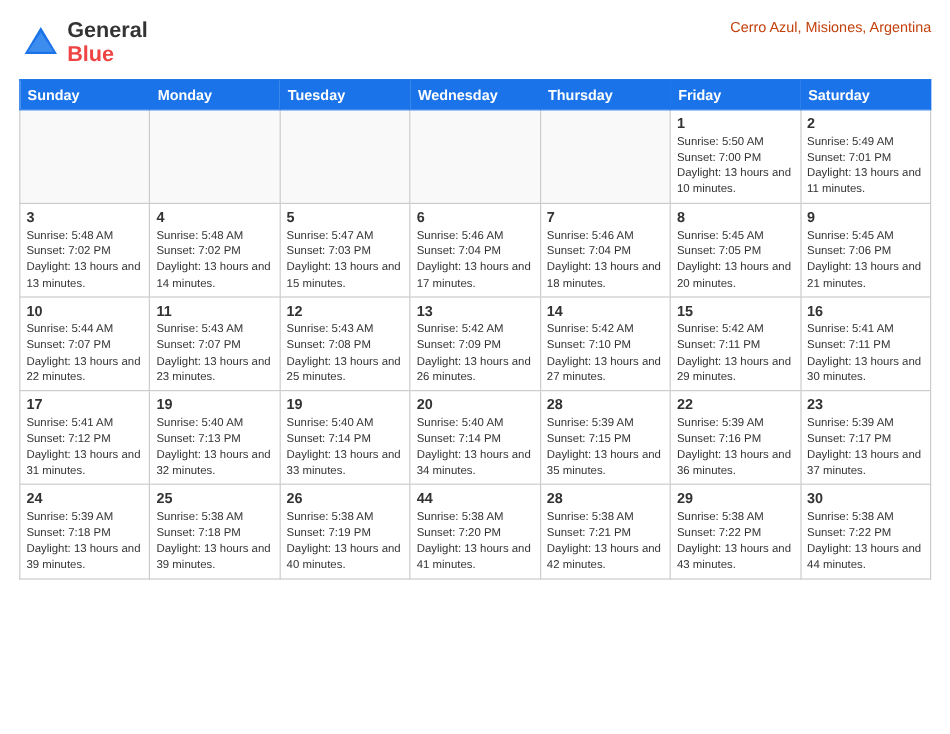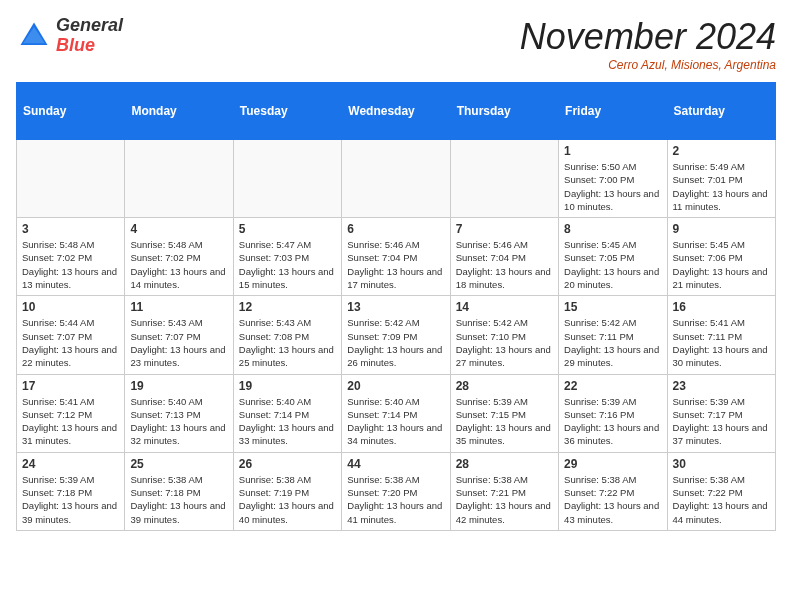--- a/index.html
+++ b/index.html
@@ -8,21 +8,20 @@
       background: #fff;
       width: 792px;
       min-height: 612px;
       padding: 16px;
     }
     .header {
       display: flex;
       align-items: flex-start;
       justify-content: space-between;
       margin-bottom: 10px;
-      font-style: italic;
     }
     .logo {
       display: flex;
       align-items: center;
       gap: 4px;
     }
     .logo-text {
       font-size: 18px;
       font-weight: bold;
       line-height: 1.1;
@@ -47,21 +46,21 @@
     }
     .calendar {
       width: 100%;
       border-collapse: collapse;
     }
     .calendar th {
       background: #1a73e8;
       color: #fff;
       font-size: 12px;
       font-weight: bold;
-      padding: 21px 6px;
+      padding: 5px 6px;
       text-align: left;
       border: 1px solid #1a73e8;
     }
     .calendar td {
       vertical-align: top;
       border: 1px solid #ccc;
       padding: 4px 5px;
       font-size: 10px;
       color: #333;
       width: calc(100% / 7);
@@ -93,21 +92,20 @@
     <svg class="logo-icon" viewBox="0 0 40 40">
       <polygon points="20,5 35,30 5,30" fill="#1a73e8"></polygon>
       <polygon points="20,10 32,28 8,28" fill="#5fa8f5" opacity="0.5"></polygon>
     </svg>
     <div class="logo-text">
       <div><span class="general">General</span></div>
       <div><span class="blue">Blue</span></div>
     </div>
   </div>
   <div class="title-block">
-    <div class="month-title">November 2024</div>
     <div class="subtitle">Cerro Azul, Misiones, Argentina</div>
   </div>
 </div>
 
 <table class="calendar">
   <thead>
     <tr>
     <th>Sunday</th>
         <th>Monday</th>
         <th>Tuesday</th>

